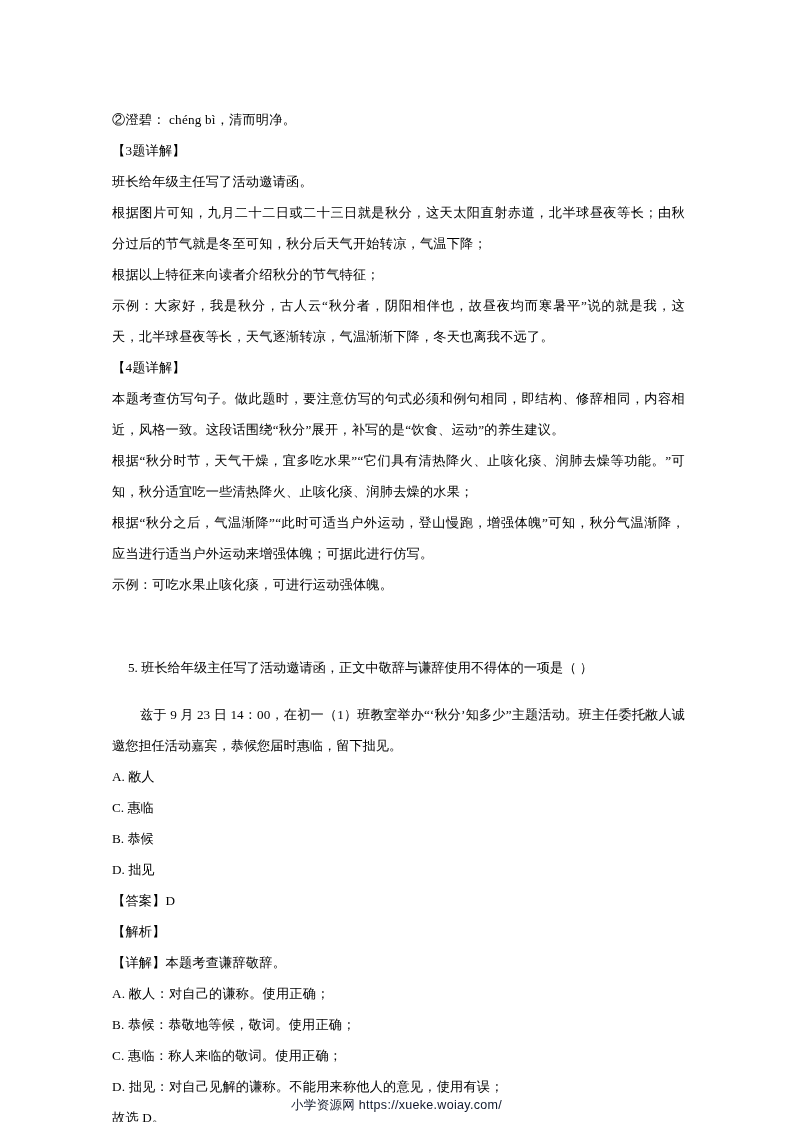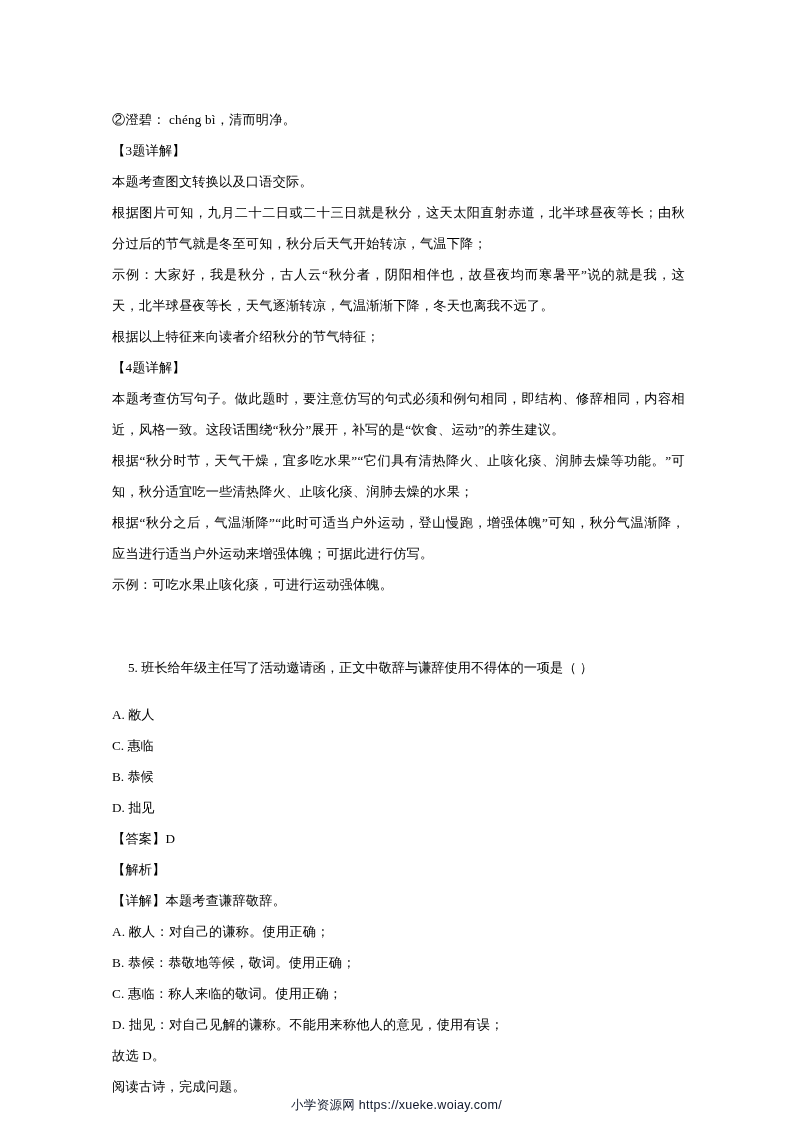--- a/index.html
+++ b/index.html
@@ -76,34 +76,35 @@
     letter-spacing: 0.3px;
   }
 </style>
 </head>
 <body>
 
 <div class="page">
 
   <p class="para">②澄碧： chéng bì，清而明净。</p>
   <p class="para">【3题详解】</p>
-  <p class="para">本题考查图文转换以及口语交际。</p>
+  <p class="para">班长给年级主任写了活动邀请函。</p>
   <p class="para">根据图片可知，九月二十二日或二十三日就是秋分，这天太阳直射赤道，北半球昼夜等长；由秋分过后的节气就是冬至可知，秋分后天气开始转凉，气温下降；</p>
+  <p class="para">根据以上特征来向读者介绍秋分的节气特征；</p>
   <p class="para">示例：大家好，我是秋分，古人云“秋分者，阴阳相伴也，故昼夜均而寒暑平”说的就是我，这天，北半球昼夜等长，天气逐渐转凉，气温渐渐下降，冬天也离我不远了。</p>
-  <p class="para">根据以上特征来向读者介绍秋分的节气特征；</p>
   <p class="para">【4题详解】</p>
   <p class="para">本题考查仿写句子。做此题时，要注意仿写的句式必须和例句相同，即结构、修辞相同，内容相近，风格一致。这段话围绕“秋分”展开，补写的是“饮食、运动”的养生建议。</p>
   <p class="para">根据“秋分时节，天气干燥，宜多吃水果”“它们具有清热降火、止咳化痰、润肺去燥等功能。”可知，秋分适宜吃一些清热降火、止咳化痰、润肺去燥的水果；</p>
   <p class="para">根据“秋分之后，气温渐降”“此时可适当户外运动，登山慢跑，增强体魄”可知，秋分气温渐降，应当进行适当户外运动来增强体魄；可据此进行仿写。</p>
   <p class="para">示例：可吃水果止咳化痰，可进行运动强体魄。</p>
 
   <div class="gap-lg"></div>
 
   <div class="q-block">
     <p class="q-stem">5. 班长给年级主任写了活动邀请函，正文中敬辞与谦辞使用不得体的一项是（      ）</p>
+    <p class="q-body">兹于 9 月 23 日 14：00，在初一（1）班教室举办“‘秋分’知多少”主题活动。班主任委托敝人诚邀您担任活动嘉宾，恭候您届时惠临，留下拙见。</p>
 
     <div class="options">
       <span class="opt opt-a">
         <span>A.</span>
         <span>敝人</span>
       </span>
       <span class="opt opt-c">
         <span>C.</span>
         <span>惠临</span>
       </span>

